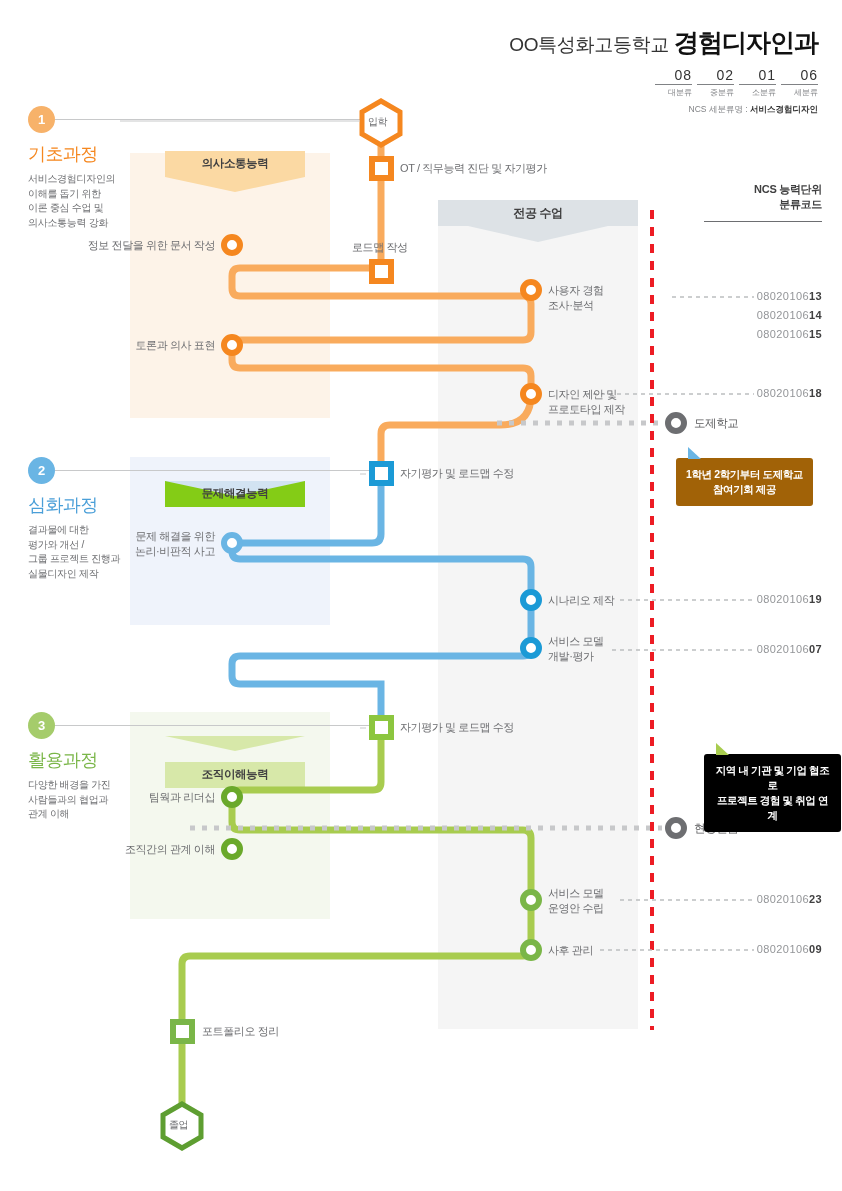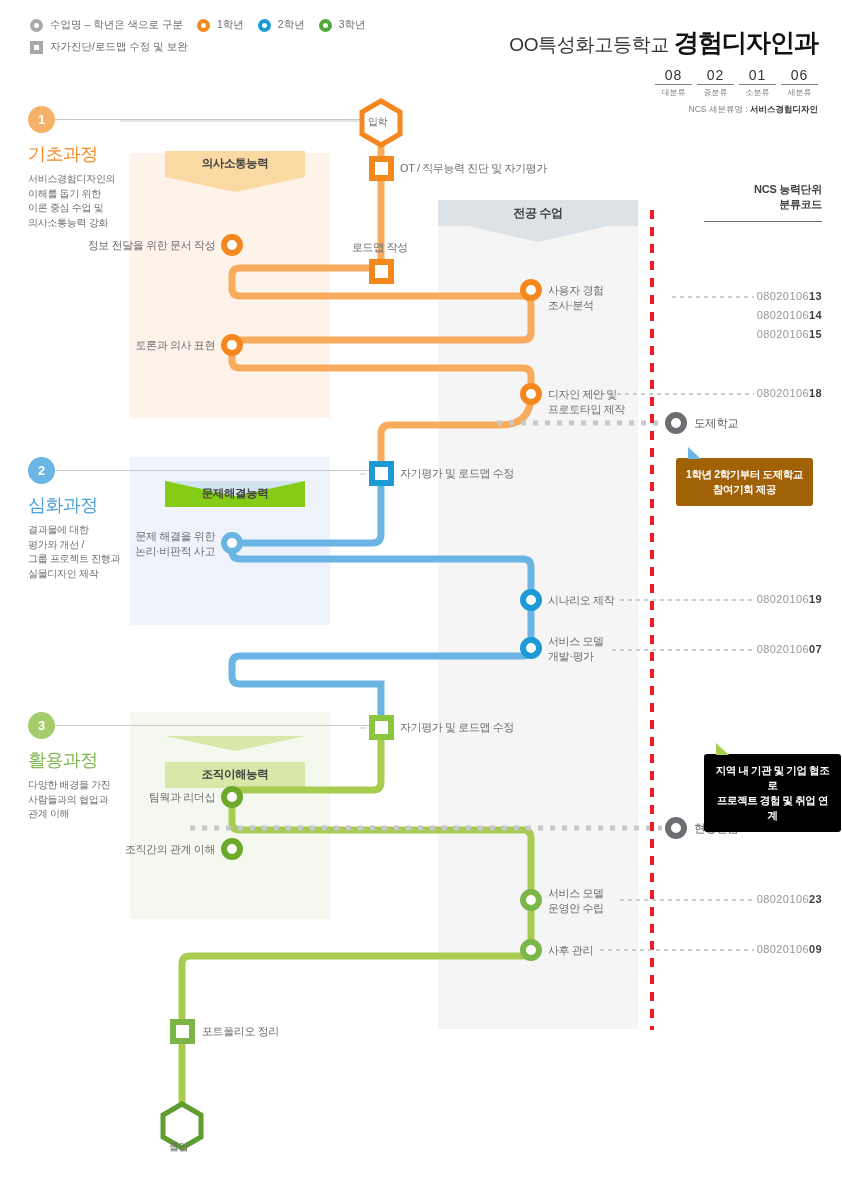--- a/index.html
+++ b/index.html
@@ -19,21 +19,21 @@
   .lg-ring.g{border-color:#4fa93a;}
   .lg-sq{width:13px;height:13px;border:4px solid #a6a8ab;box-sizing:border-box;
          background:#fff;margin-right:7px;flex:none;}
   .lg-txt{font-size:10.5px;color:#6d6e71;white-space:nowrap;margin-right:14px;}
 
   
   #header{right:24px;top:26px;text-align:right;}
   #hdr-title{font-size:19px;color:#333;letter-spacing:-.3px;white-space:nowrap;}
   #hdr-title b{font-size:25px;font-weight:bold;color:#111;letter-spacing:-1px;}
   #code-row{display:flex;justify-content:flex-end;margin-top:8px;}
-  .code-cell{width:37px;text-align:center;margin-left:5px;}
+  .code-cell{width:37px;text-align:right;margin-left:5px;}
   .code-num{font-size:14px;color:#333;letter-spacing:1px;}
   .code-lbl{font-size:8px;color:#808285;border-top:1px solid #808285;
             padding-top:2px;margin-top:1px;}
   #ncs-sub{font-size:8.5px;color:#808285;margin-top:6px;white-space:nowrap;}
   #ncs-sub b{color:#333;}
 
   
   #ncs-head{right:20px;top:182px;text-align:right;}
   #ncs-head .l1,#ncs-head .l2{font-size:11px;font-weight:bold;color:#404041;
         letter-spacing:-.3px;line-height:15px;}
@@ -82,36 +82,20 @@
   #callout-green .tail{border-bottom:12px solid #a8cc4f;}
 
   .hexlbl{position:absolute;font-size:10px;color:#6d6e71;letter-spacing:-.5px;}
   .side-node-lbl{font-size:11.5px;color:#58595b;letter-spacing:-.4px;white-space:nowrap;}
 </style>
 </head>
 <body>
 
 <div id="stage">
 
-  <div class="abs" id="legend">
-    <div class="legend-row">
-      <span class="lg-ring"></span>
-      <span class="lg-txt">수업명 – 학년은 색으로 구분</span>
-      <span class="lg-ring o"></span>
-      <span class="lg-txt">1학년</span>
-      <span class="lg-ring b"></span>
-      <span class="lg-txt">2학년</span>
-      <span class="lg-ring g"></span>
-      <span class="lg-txt">3학년</span>
-    </div>
-    <div class="legend-row">
-      <span class="lg-sq"></span>
-      <span class="lg-txt">자가진단/로드맵 수정 및 보완</span>
-    </div>
-  </div>
 
   <div class="abs" id="header">
     <div id="hdr-title"><span>OO특성화고등학교 </span><b>경험디자인과</b></div>
     <div id="code-row">
       <div class="code-cell">
         <div class="code-num">08</div>
         <div class="code-lbl">대분류</div>
       </div>
       <div class="code-cell">
         <div class="code-num">02</div>
@@ -264,21 +248,21 @@
 
     <circle cx="531" cy="950" r="8" fill="#fff" stroke="#7ab648" stroke-width="6"></circle>
 
     <rect x="173" y="1022" width="19" height="19" fill="#fff" stroke="#7ab648" stroke-width="6"></rect>
 
     <line x1="360" y1="474" x2="366" y2="474" stroke="#c8c9ca" stroke-width="1"></line>
     <line x1="360" y1="728" x2="366" y2="728" stroke="#c8c9ca" stroke-width="1"></line>
   </svg>
 
   <div class="hexlbl" style="left:368px;top:115px;">입학</div>
-  <div class="hexlbl" style="left:169px;top:1118px;margin-top:22px;">졸업</div>
+  <div class="hexlbl" style="left:169px;top:1118px;">졸업</div>
 
   <div class="abs nlabel" style="left:400px;top:161px;">OT / 직무능력 진단 및 자기평가</div>
   <div class="abs nlabel r" style="left:60px;top:238px;width:155px;">정보 전달을 위한 문서 작성</div>
   <div class="abs nlabel" style="left:352px;top:240px;">로드맵 작성</div>
   <div class="abs nlabel" style="left:548px;top:283px;white-space:pre-line;">사용자 경험
 조사·분석</div>
   <div class="abs nlabel r" style="left:60px;top:338px;width:155px;">토론과 의사 표현</div>
   <div class="abs nlabel" style="left:548px;top:387px;white-space:pre-line;">디자인 제안 및
 프로토타입 제작</div>
   <div class="abs nlabel" style="left:400px;top:466px;">자기평가 및 로드맵 수정</div>

